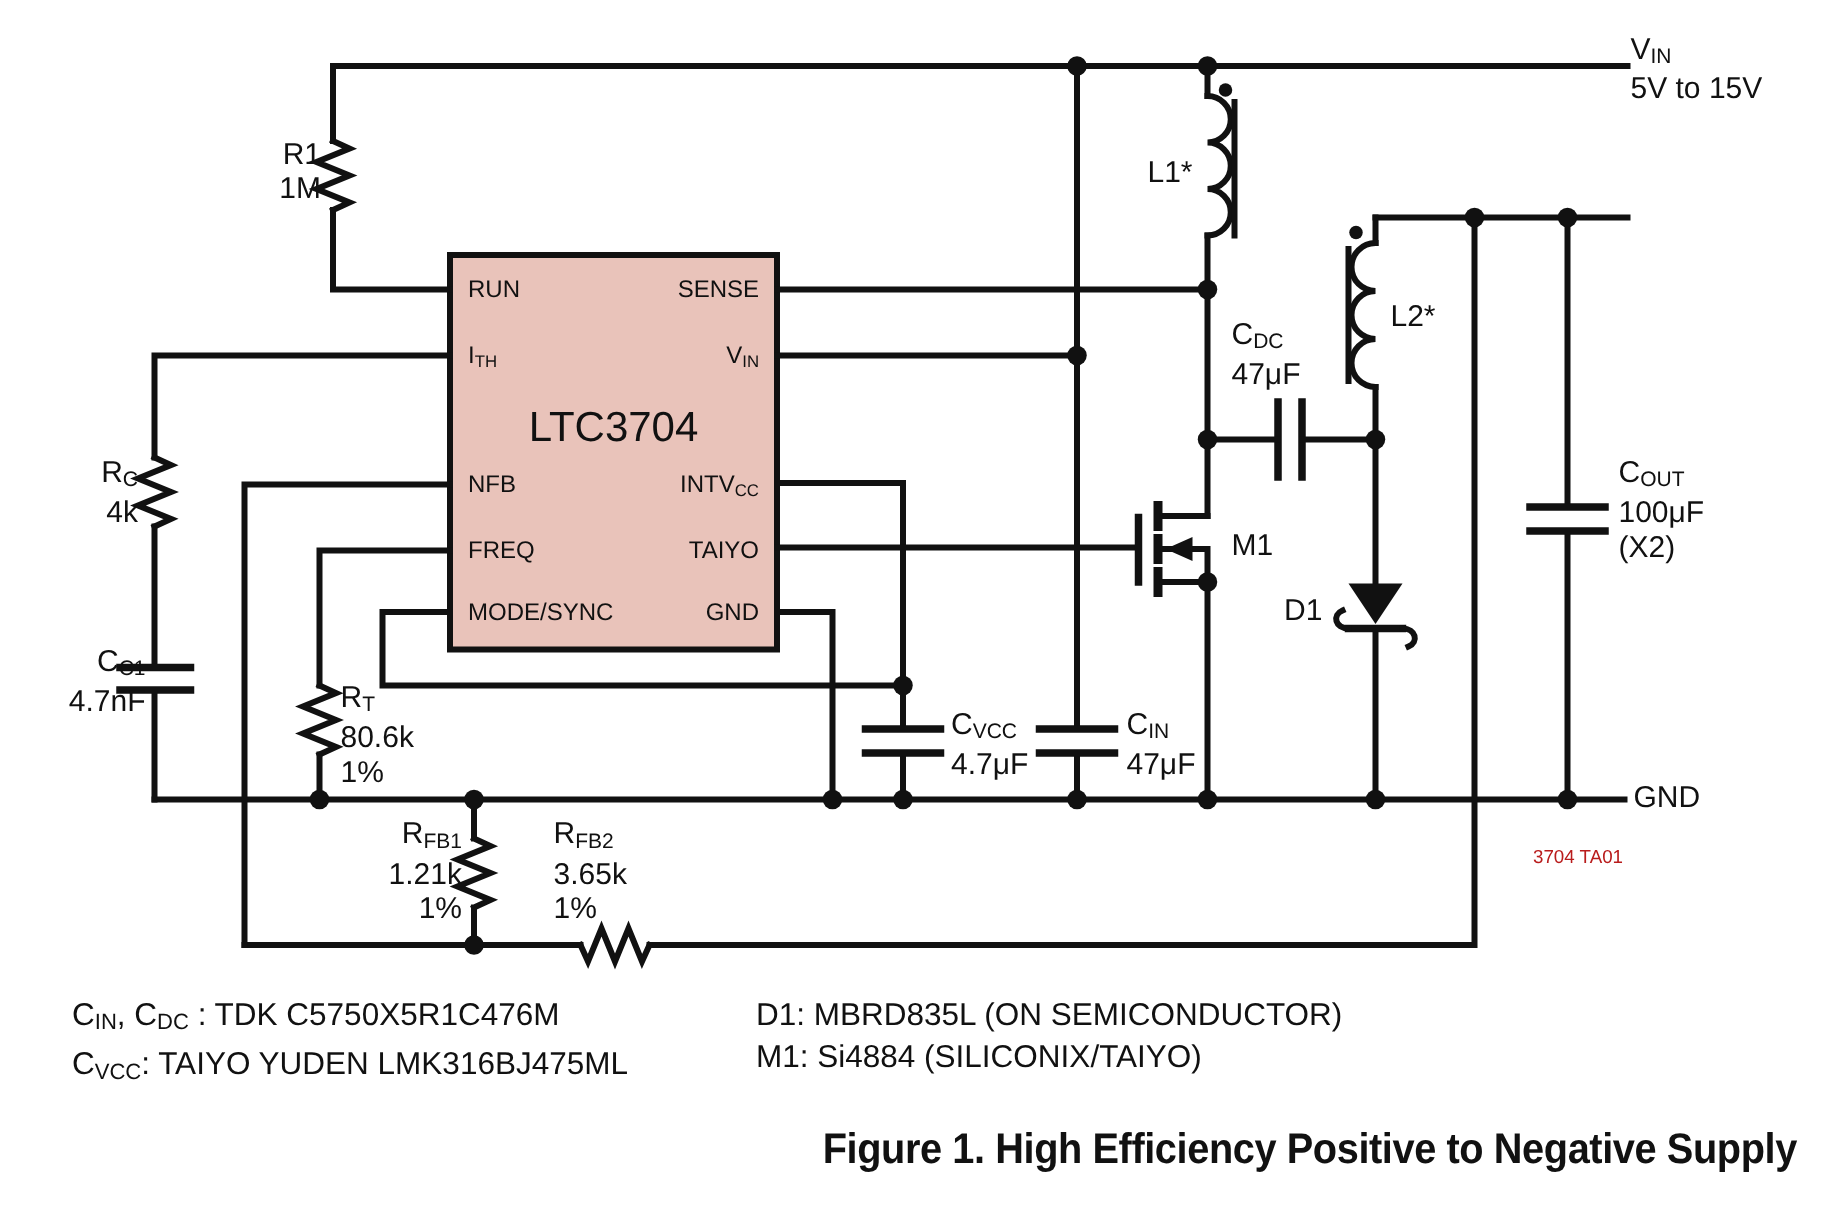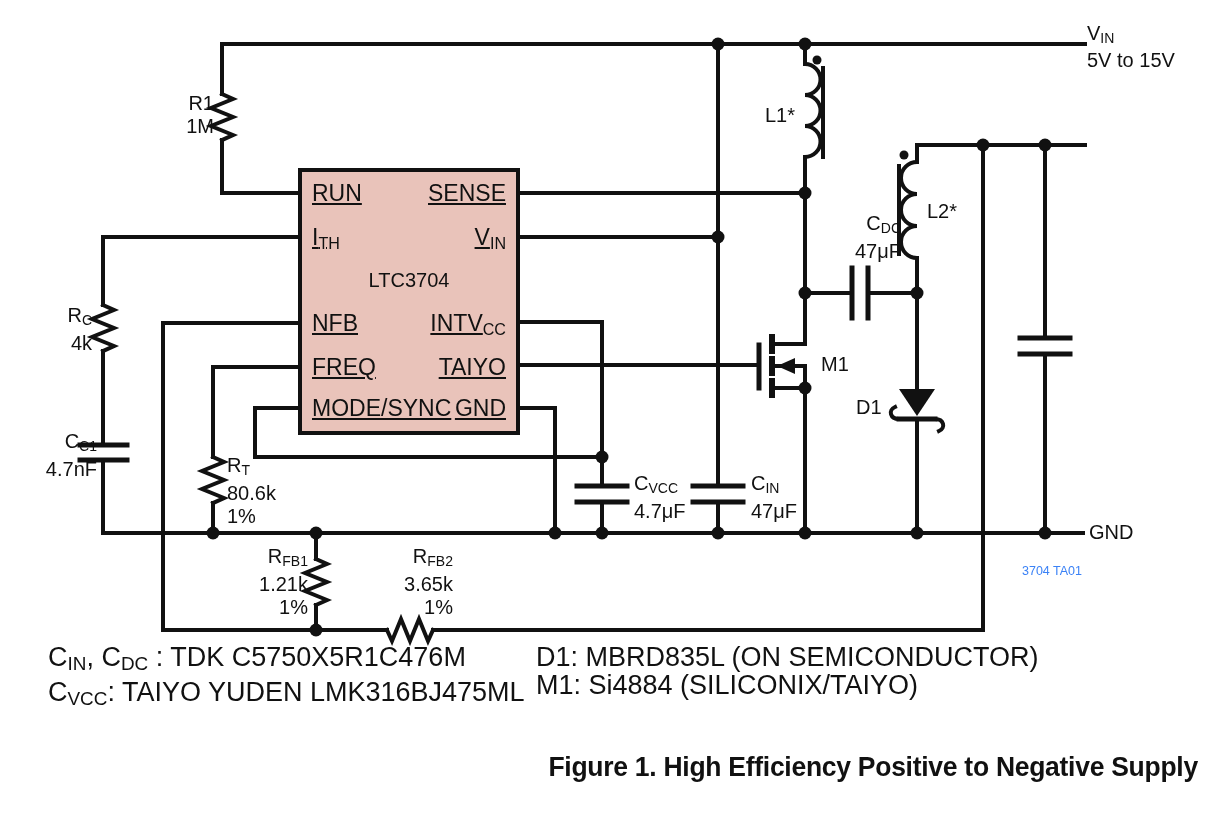--- a/index.html
+++ b/index.html
@@ -1,26 +1,26 @@
 <!DOCTYPE html>
 <html><head>
 <meta charset="utf-8">
 <style>
   html,body{margin:0;padding:0;background:#fff;}
   .canvas{position:relative;width:1222px;height:820px;background:#ffffff;
           font-family:"Liberation Sans",sans-serif;color:#111;overflow:hidden;}
   svg.circuit{position:absolute;left:0;top:0;}
   .lbl{position:absolute;font-size:20px;line-height:23px;white-space:nowrap;}
-  .pin{font-size:23px;text-decoration:underline;}
+  .pin{font-size:16px;}
   .r{text-align:right;}
-  .c{text-align:right;}
+  .c{text-align:left;}
   .sub{font-size:0.7em;vertical-align:-0.22em;letter-spacing:0;}
-  .chipname{position:absolute;left:300px;top:269px;width:218px;text-align:center;font-size:20px;}
-  .notes{position:absolute;font-size:27px;line-height:28px;white-space:nowrap;}
-  .wm{position:absolute;font-size:12.5px;color:#3b82f6;white-space:nowrap;}
+  .chipname{position:absolute;left:300px;top:269px;width:218px;text-align:center;font-size:28px;}
+  .notes{position:absolute;font-size:21px;line-height:28px;white-space:nowrap;margin-top:20px;}
+  .wm{position:absolute;font-size:12.5px;color:#b91c1c;white-space:nowrap;}
   .title{position:absolute;left:0;top:750px;width:1222px;text-align:right;
          font-weight:bold;font-size:28.5px;}
   .title>span{display:inline-block;transform:scaleX(0.93);letter-spacing:-0.3px;}
 </style>
 </head>
 <body>
 
 <div class="canvas">
 
   <svg class="circuit" width="1222" height="820" viewBox="0 0 1222 820">
@@ -177,37 +177,42 @@
       <div>4.7μF</div>
   </div>
   <div class="lbl" style="left:751px;top:472px">
     <div><span>C</span><span class="sub">IN</span></div>
       <div>47μF</div>
   </div>
   <div class="lbl c" style="left:821px;top:212px;width:80px">
     <div><span>C</span><span class="sub">DC</span></div>
       <div>47μF</div>
   </div>
+  <div class="lbl" style="left:1079px;top:304px">
+    <div><span>C</span><span class="sub">OUT</span></div>
+      <div>100μF</div>
+      <div>(X2)</div>
+  </div>
   <div class="lbl r" style="left:753px;top:104px;width:42px">L1*</div>
   <div class="lbl" style="left:927px;top:200px">L2*</div>
   <div class="lbl" style="left:821px;top:353px">M1</div>
   <div class="lbl" style="left:856px;top:396px">D1</div>
 
   <div class="lbl" style="left:1087px;top:22px;line-height:22px">
     <div><span>V</span><span class="sub">IN</span></div>
       <div>5V to 15V</div>
   </div>
   <div class="lbl" style="left:1089px;top:521px">GND</div>
   <div class="wm" style="left:1022px;top:564px">3704 TA01</div>
 
   <div class="notes" style="left:48px;top:643px">
     <div><span>C</span><span class="sub">IN</span><span>, C</span><span class="sub">DC</span><span> : TDK C5750X5R1C476M</span></div>
     <div><span>C</span><span class="sub">VCC</span><span>: TAIYO YUDEN LMK316BJ475ML</span></div>
   </div>
-  <div class="notes" style="left:536px;top:643px">
+  <div class="notes" style="left:504px;top:643px">
     <div>D1: MBRD835L (ON SEMICONDUCTOR)</div>
     <div>M1: Si4884 (SILICONIX/TAIYO)</div>
   </div>
 
   <div class="title">
     <span>Figure 1. High Efficiency Positive to Negative Supply</span>
   </div>
 
 </div>
 

